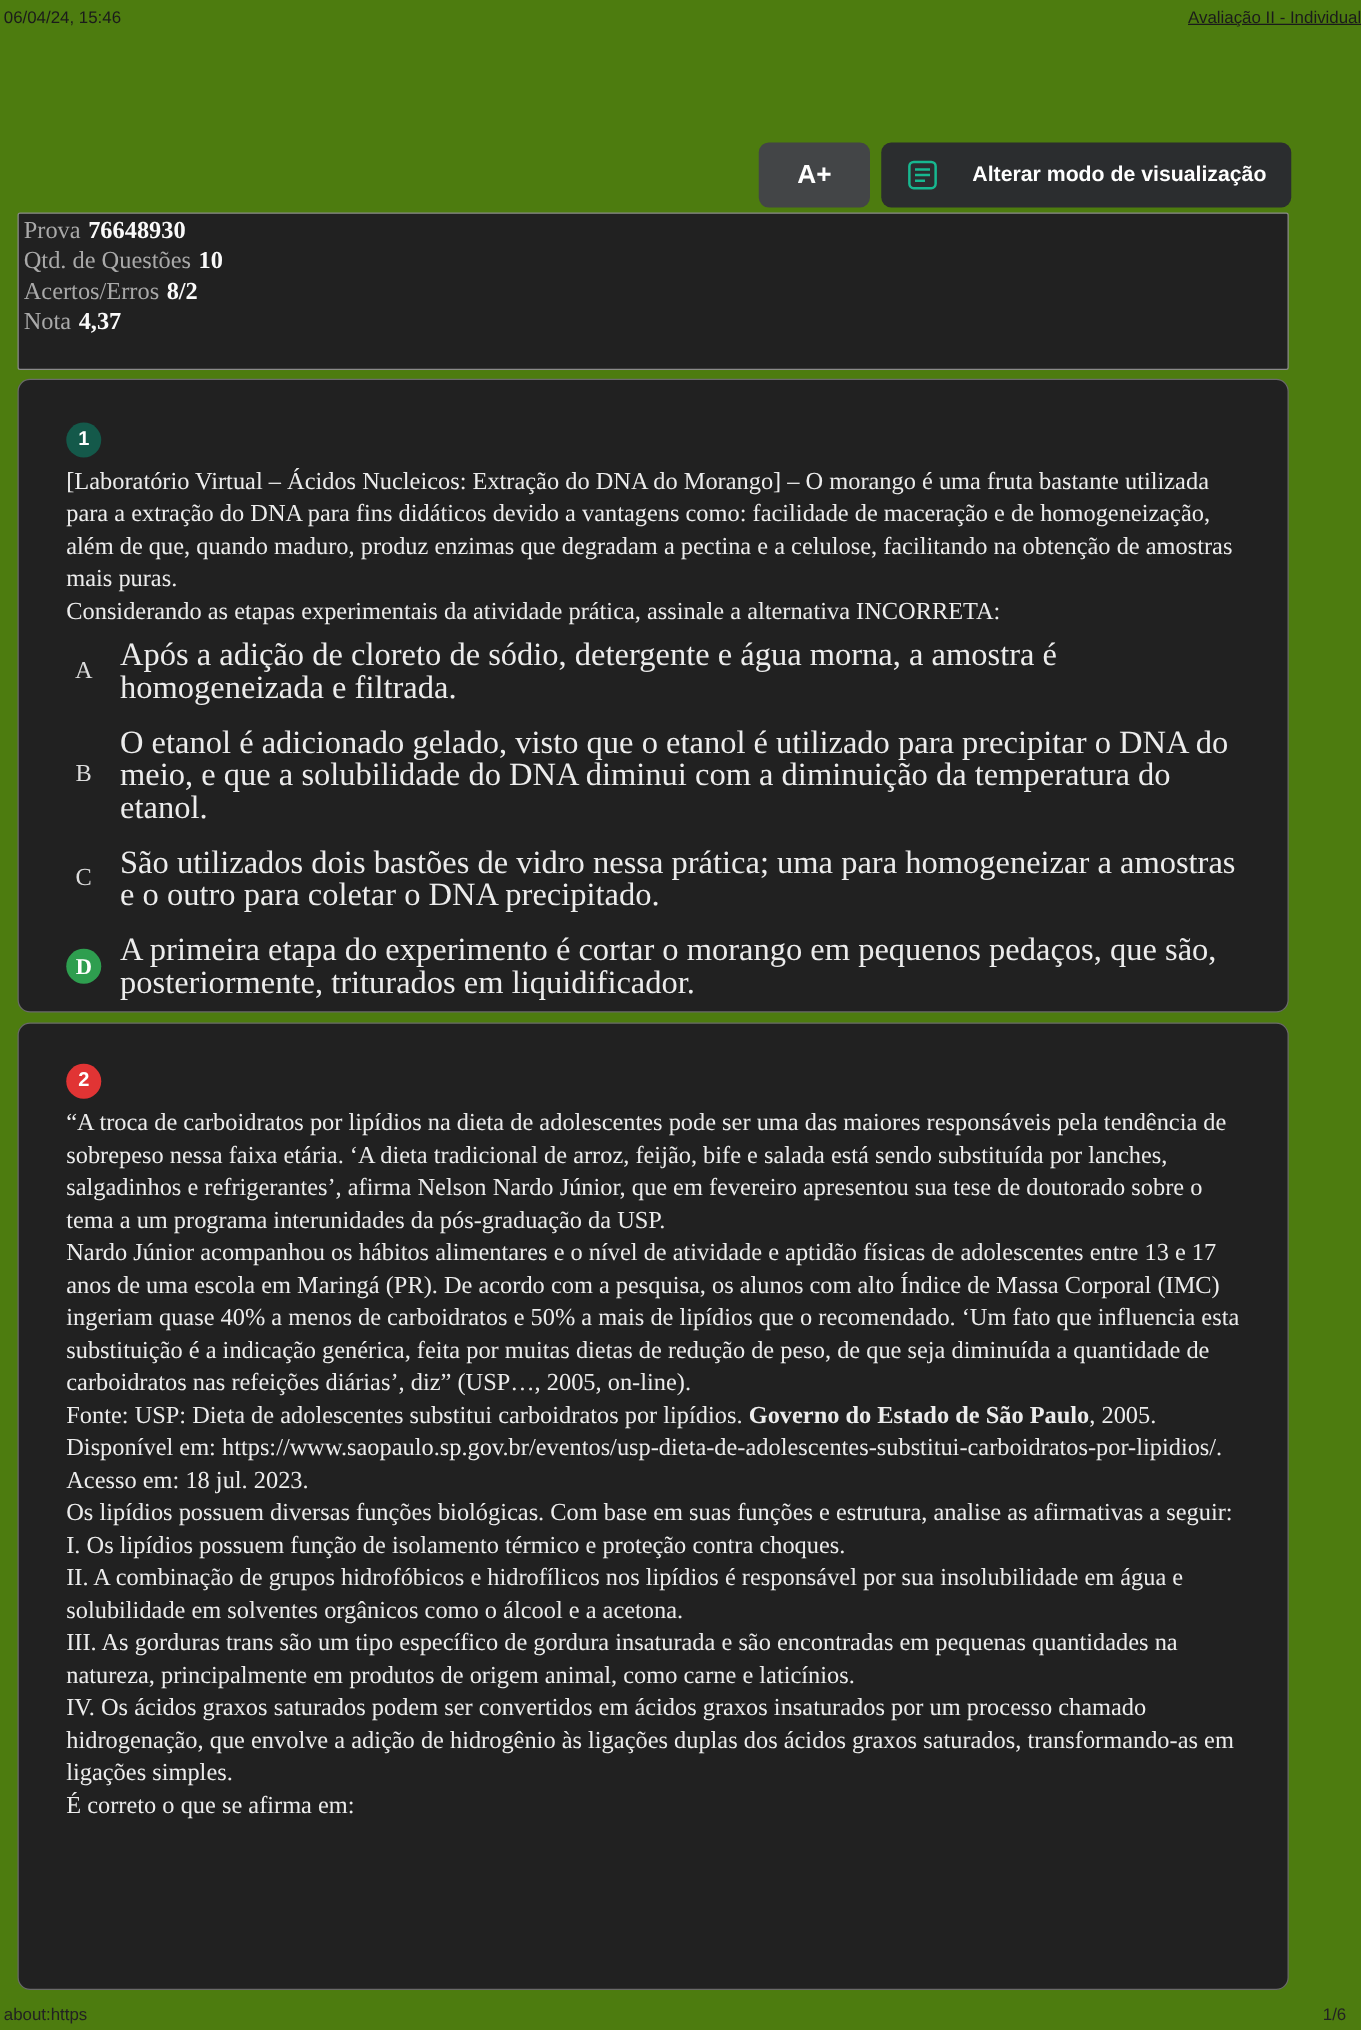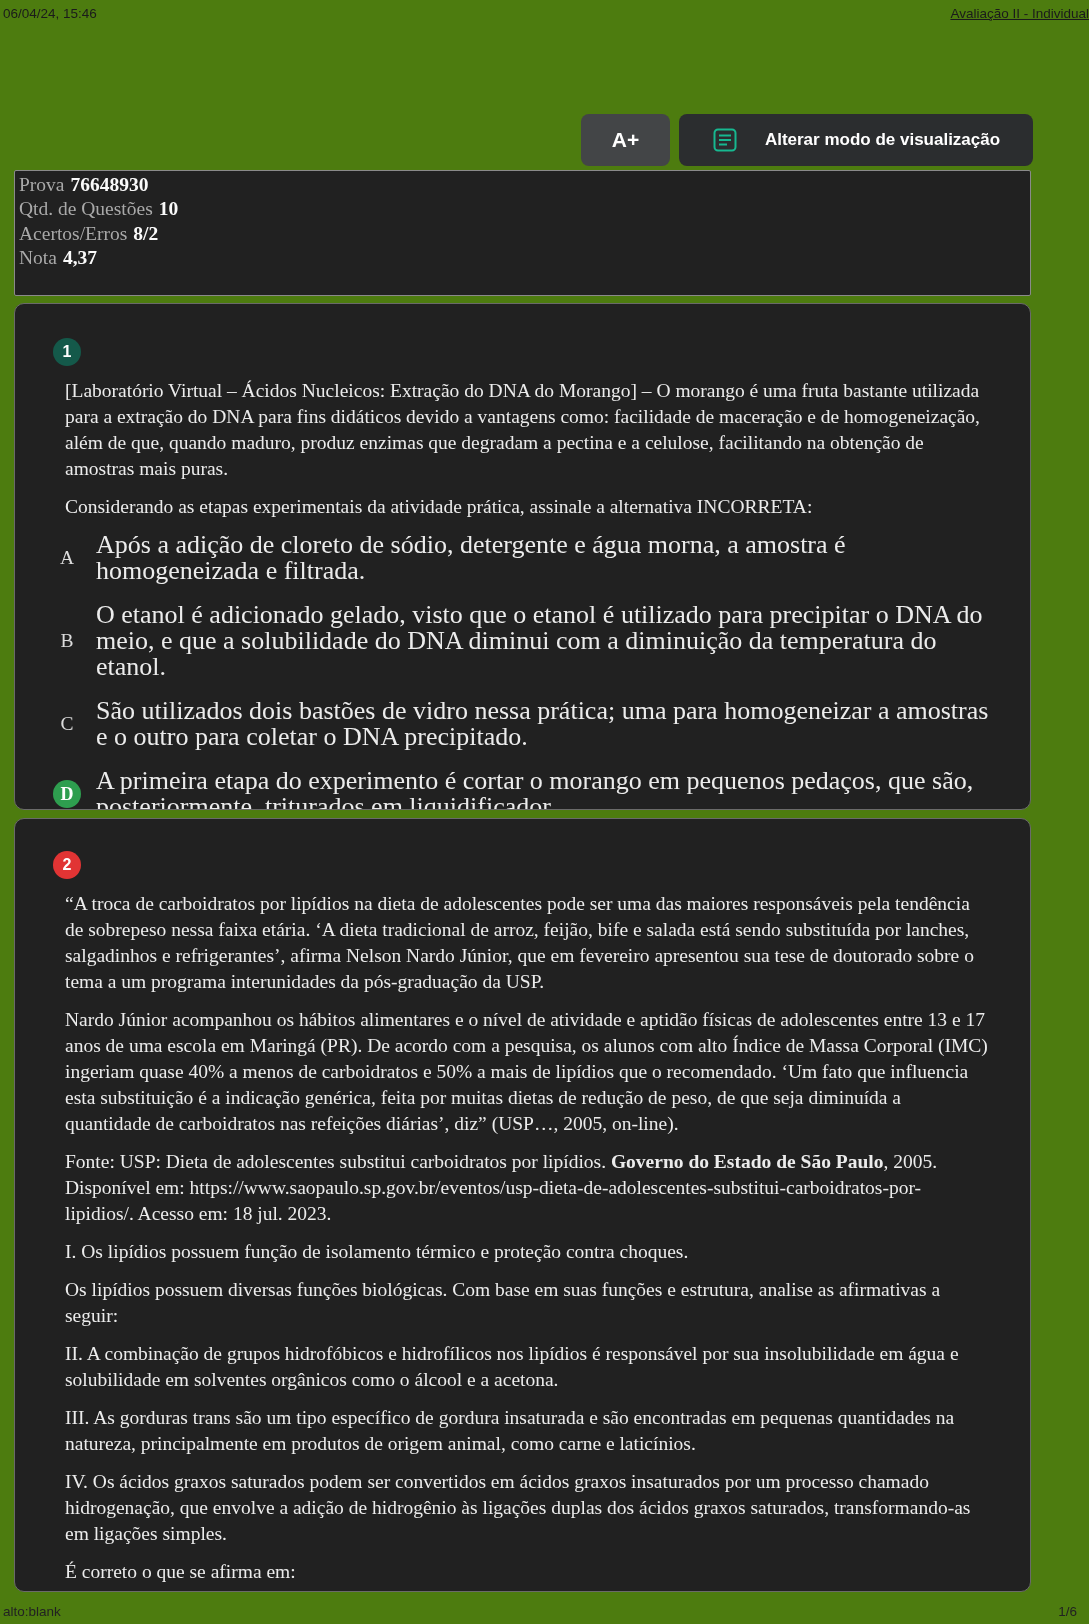--- a/index.html
+++ b/index.html
@@ -32,21 +32,21 @@
   }
   .btn {
     border:none; cursor:pointer; color:#ffffff; border-radius:8px;
     font-family:"Liberation Sans", sans-serif;
   }
   .btn-font {
     width:89px; height:52px; background:var(--button-font-bg, #434547);
     font-size:21px; font-weight:bold;
   }
   .btn-view {
-    width:354px; height:52px; background:var(--button-view-bg, #2b2d2f);
+    width:328px; height:52px; background:var(--button-view-bg, #2b2d2f);
     font-size:17px; font-weight:bold;
     display:flex; align-items:center; justify-content:center; gap:27px;
     padding:0 18px;
   }
   .vm-icon { display:flex; align-items:center; }
 
   
   .summary {
     position:absolute; top:170px; left:14px; width:1017px; height:126px;
     background:var(--card-bg, #212121);
@@ -71,21 +71,21 @@
     width:28px; height:28px; border-radius:50%;
     display:flex; align-items:center; justify-content:center;
     color:#ffffff; font-weight:bold; font-size:16px;
     font-family:"Liberation Sans", sans-serif;
     margin-bottom:7px;
   }
   .badge-q1 { background:var(--q1-badge, #14594a); }
   .badge-q2 { background:var(--q2-badge, #e13434); }
 
   .q-text { font-size:19.5px; line-height:26px; color:#ececec; }
-  .q-text p { margin:12px; overflow-wrap:break-word; }
+  .q-text p { margin:0; overflow-wrap:break-word; }
 
   
   .options { margin-top:8px; }
   .option { display:flex; align-items:center; margin-bottom:18px; }
   .opt-badge {
     flex:0 0 28px; width:28px; height:28px; margin-right:15px;
     display:flex; align-items:center; justify-content:center;
     font-size:19.5px; color:#dcdcdc;
   }
   .option.selected .opt-badge {
@@ -159,27 +159,27 @@
       </div>
     </div>
   </section>
 
   <section class="card card2">
     <div class="q-badge badge-q2">2</div>
     <div class="q-text">
       <p>“A troca de carboidratos por lipídios na dieta de adolescentes pode ser uma das maiores responsáveis pela tendência de sobrepeso nessa faixa etária. ‘A dieta tradicional de arroz, feijão, bife e salada está sendo substituída por lanches, salgadinhos e refrigerantes’, afirma Nelson Nardo Júnior, que em fevereiro apresentou sua tese de doutorado sobre o tema a um programa interunidades da pós-graduação da USP.</p>
       <p>Nardo Júnior acompanhou os hábitos alimentares e o nível de atividade e aptidão físicas de adolescentes entre 13 e 17 anos de uma escola em Maringá (PR). De acordo com a pesquisa, os alunos com alto Índice de Massa Corporal (IMC) ingeriam quase 40% a menos de carboidratos e 50% a mais de lipídios que o recomendado. ‘Um fato que influencia esta substituição é a indicação genérica, feita por muitas dietas de redução de peso, de que seja diminuída a quantidade de carboidratos nas refeições diárias’, diz” (USP…, 2005, on-line).</p>
       <p><span>Fonte: USP: Dieta de adolescentes substitui carboidratos por lipídios. </span><b>Governo do Estado de São Paulo</b><span>, 2005. Disponível em: https://www.saopaulo.sp.gov.br/eventos/usp-dieta-de-adolescentes-substitui-carboidratos-por-lipidios/. Acesso em: 18 jul. 2023.</span></p>
+      <p>Os lipídios possuem diversas funções biológicas. Com base em suas funções e estrutura, analise as afirmativas a seguir:</p>
       <p>I. Os lipídios possuem função de isolamento térmico e proteção contra choques.</p>
-      <p>Os lipídios possuem diversas funções biológicas. Com base em suas funções e estrutura, analise as afirmativas a seguir:</p>
       <p>II. A combinação de grupos hidrofóbicos e hidrofílicos nos lipídios é responsável por sua insolubilidade em água e solubilidade em solventes orgânicos como o álcool e a acetona.</p>
       <p>III. As gorduras trans são um tipo específico de gordura insaturada e são encontradas em pequenas quantidades na natureza, principalmente em produtos de origem animal, como carne e laticínios.</p>
       <p>IV. Os ácidos graxos saturados podem ser convertidos em ácidos graxos insaturados por um processo chamado hidrogenação, que envolve a adição de hidrogênio às ligações duplas dos ácidos graxos saturados, transformando-as em ligações simples.</p>
       <p>É correto o que se afirma em:</p>
     </div>
   </section>
 
   <div class="print-footer">
-    <span>alto:blank</span>
+    <span>about:https</span>
     <span>1/6</span>
   </div>
 
 </div>
 
 </body></html>

